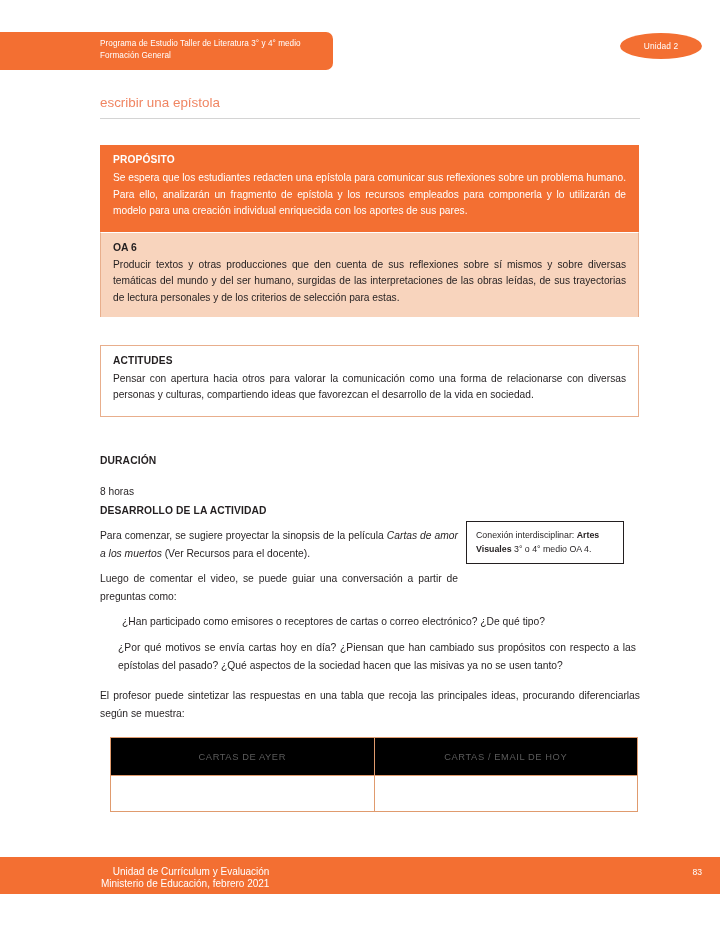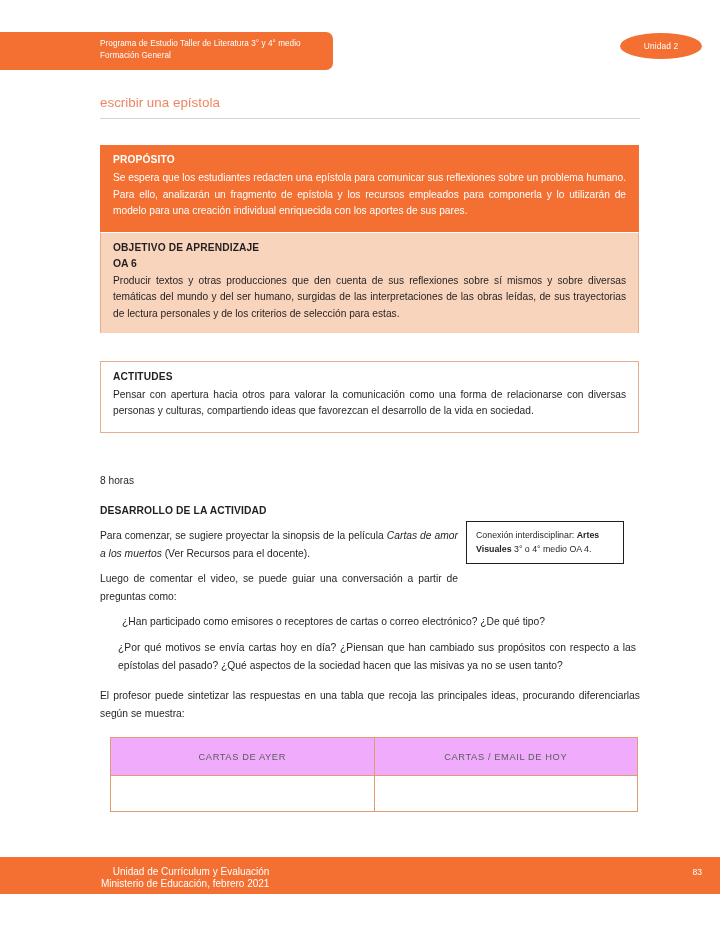--- a/index.html
+++ b/index.html
@@ -184,21 +184,21 @@
   
   .tabla {
     position: absolute;
     left: 110px;
     top: 737px;
     width: 528px;
     border-collapse: collapse;
     table-layout: fixed;
   }
   .tabla th {
-    background: #f0abfc;
+    background: #000000;
     border: 1px solid #E09B6E;
     height: 35px;
     font-size: 9.3px;
     font-weight: normal;
     color: #5c5c5c;
     letter-spacing: 0.6px;
     text-align: center;
   }
   .tabla td {
     background: #ffffff;
@@ -247,33 +247,33 @@
 </div>
 
 <div class="boxes">
 
   <div class="box box-proposito">
     <div class="box-head">PROPÓSITO</div>
     <div class="box-body">Se espera que los estudiantes redacten una epístola para comunicar sus reflexiones sobre un problema humano. Para ello, analizarán un fragmento de epístola y los recursos empleados para componerla y lo utilizarán de modelo para una creación individual enriquecida con los aportes de sus pares.</div>
   </div>
 
   <div class="box box-oa">
-    <div class="box-head">OBJETIVO DE APRENDIZAJE</div>
     <div class="box-sub">OA 6</div>
     <div class="box-body">Producir textos y otras producciones que den cuenta de sus reflexiones sobre sí mismos y sobre diversas temáticas del mundo y del ser humano, surgidas de las interpretaciones de las obras leídas, de sus trayectorias de lectura personales y de los criterios de selección para estas.</div>
   </div>
 
   <div class="box box-actitudes">
     <div class="box-head">ACTITUDES</div>
     <div class="box-body">Pensar con apertura hacia otros para valorar la comunicación como una forma de relacionarse con diversas personas y culturas, compartiendo ideas que favorezcan el desarrollo de la vida en sociedad.</div>
   </div>
 
 </div>
 
 <div class="duracion">
+  <div class="sec-head">DURACIÓN</div>
   <div class="sec-text">8 horas</div>
 </div>
 
 <div class="desarrollo-head">
   <div class="sec-head">DESARROLLO DE LA ACTIVIDAD</div>
 </div>
 
 <div class="para p1"><span>Para comenzar, se sugiere proyectar la sinopsis de la película </span><i>Cartas de amor a los muertos</i><span> (Ver Recursos para el docente).</span></div>
 
 <div class="side-note"><span>Conexión interdisciplinar: </span><b>Artes Visuales</b><span> 3° o 4° medio OA 4.</span></div>

